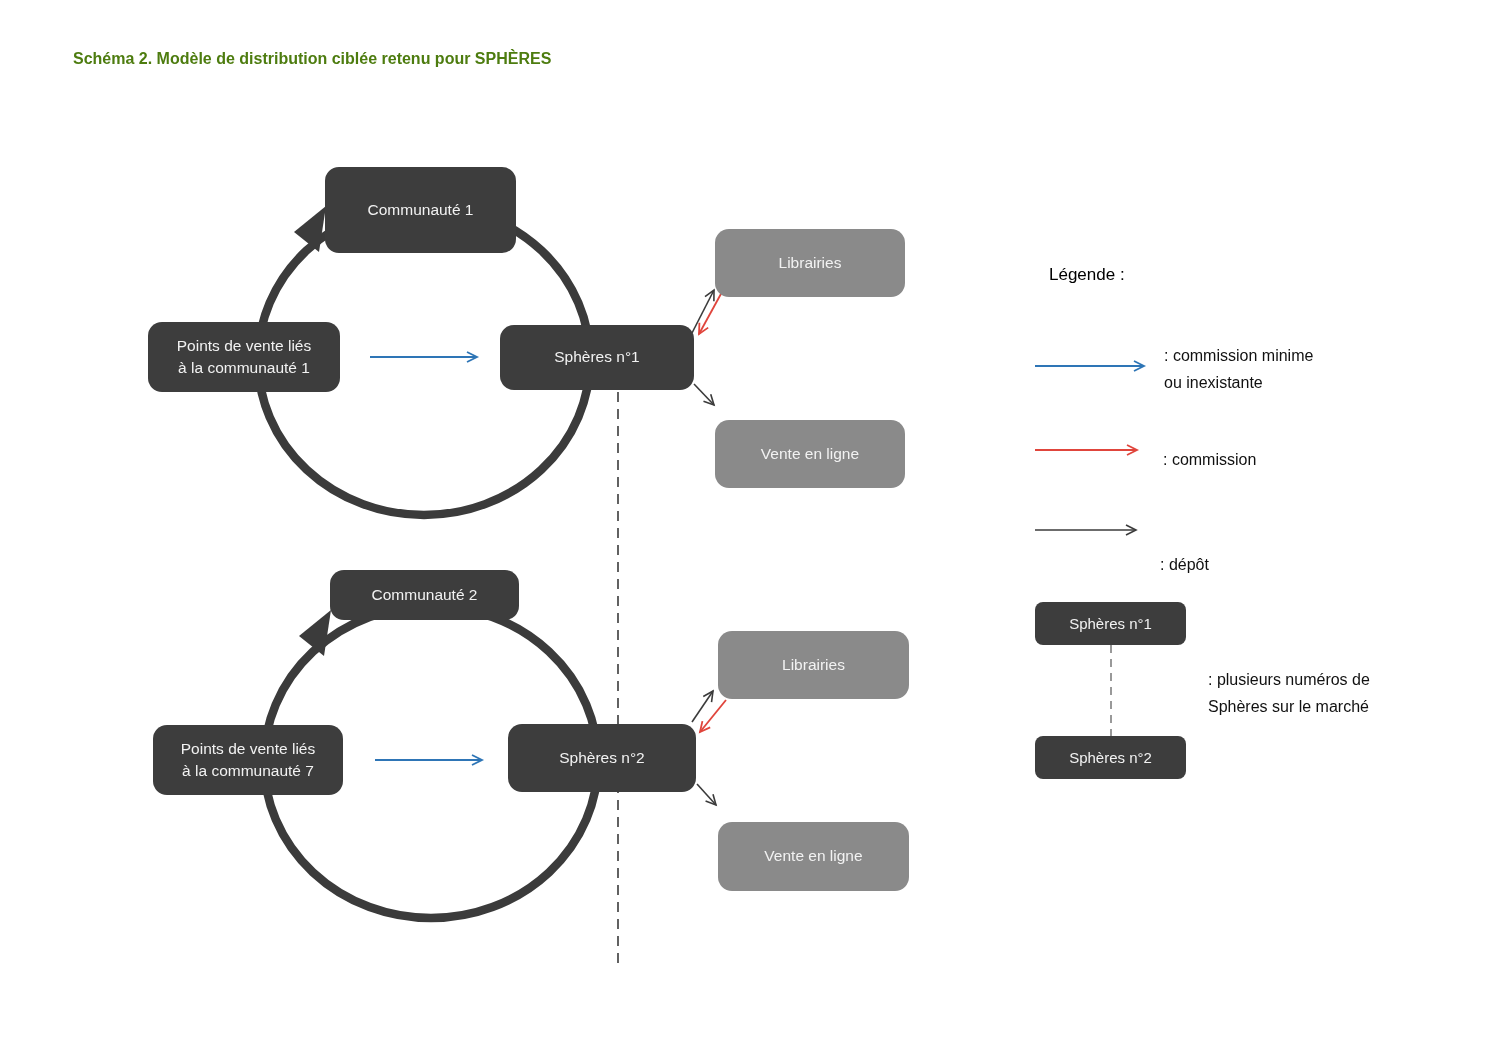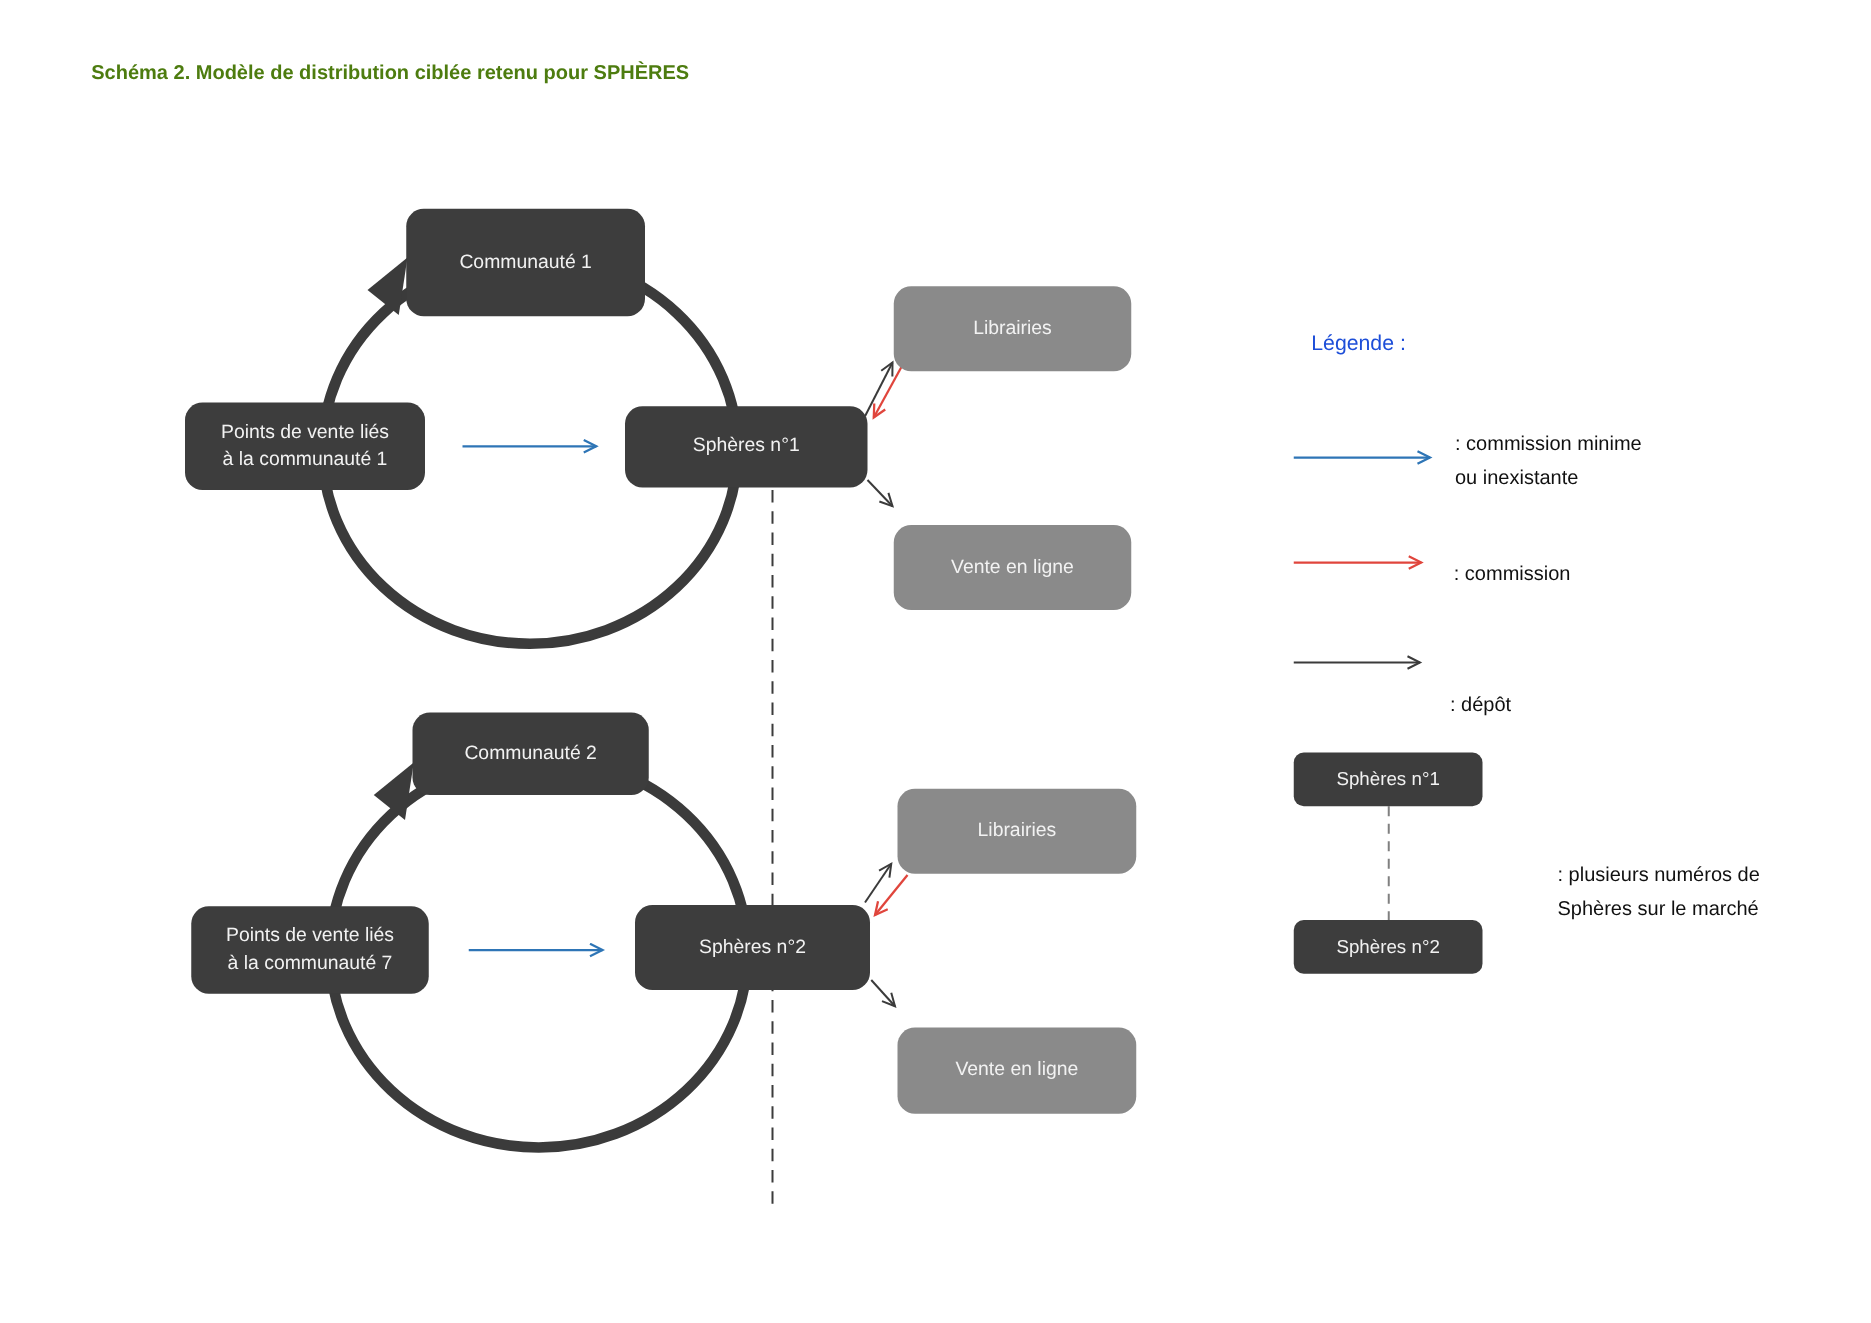--- a/index.html
+++ b/index.html
@@ -43,38 +43,38 @@
   }
   .dark { background: var(--dark, #3d3d3d); }
   .gray { background: var(--gray, #8a8a8a); }
 
   .b-c1-community { left:325px; top:167px; width:191px; height:86px; }
   .b-c1-points    { left:148px; top:322px; width:192px; height:70px; }
   .b-c1-spheres   { left:500px; top:325px; width:194px; height:65px; }
   .b-c1-lib       { left:715px; top:229px; width:190px; height:68px; }
   .b-c1-online    { left:715px; top:420px; width:190px; height:68px; }
 
-  .b-c2-community { left:330px; top:570px; width:189px; height:66px; }
+  .b-c2-community { left:330px; top:570px; width:189px; height:50px; }
   .b-c2-points    { left:153px; top:725px; width:190px; height:70px; }
   .b-c2-spheres   { left:508px; top:724px; width:188px; height:68px; }
   .b-c2-lib       { left:718px; top:631px; width:191px; height:68px; }
   .b-c2-online    { left:718px; top:822px; width:191px; height:69px; }
 
   .b-leg1 { left:1035px; top:602px; width:151px; height:43px; border-radius:8px; font-size:15px; }
   .b-leg2 { left:1035px; top:736px; width:151px; height:43px; border-radius:8px; font-size:15px; }
 
   .legend-title {
     position: absolute; left:1049px; top:265px; z-index:2;
-    font-size: 17px; color: #1d4ed8;
+    font-size: 17px; color: #000000;
   }
   .legend-label { position: absolute; z-index: 2; font-size: 16px; line-height: 27px; color: #111; }
   .lbl-blue  { left:1164px; top:342px; }
   .lbl-red   { left:1163px; top:446px; }
   .lbl-black { left:1160px; top:551px; }
-  .lbl-multi { left:1246px; top:666px;margin-top:21px; }
+  .lbl-multi { left:1208px; top:666px; }
   .legend-label span { display: block; }
 </style>
 </head>
 <body>
 
 <div class="page">
 
   <div class="title">Schéma 2. Modèle de distribution ciblée retenu pour SPHÈRES</div>
 
   <svg class="arrows" width="1497" height="1058" viewBox="0 0 1497 1058">

